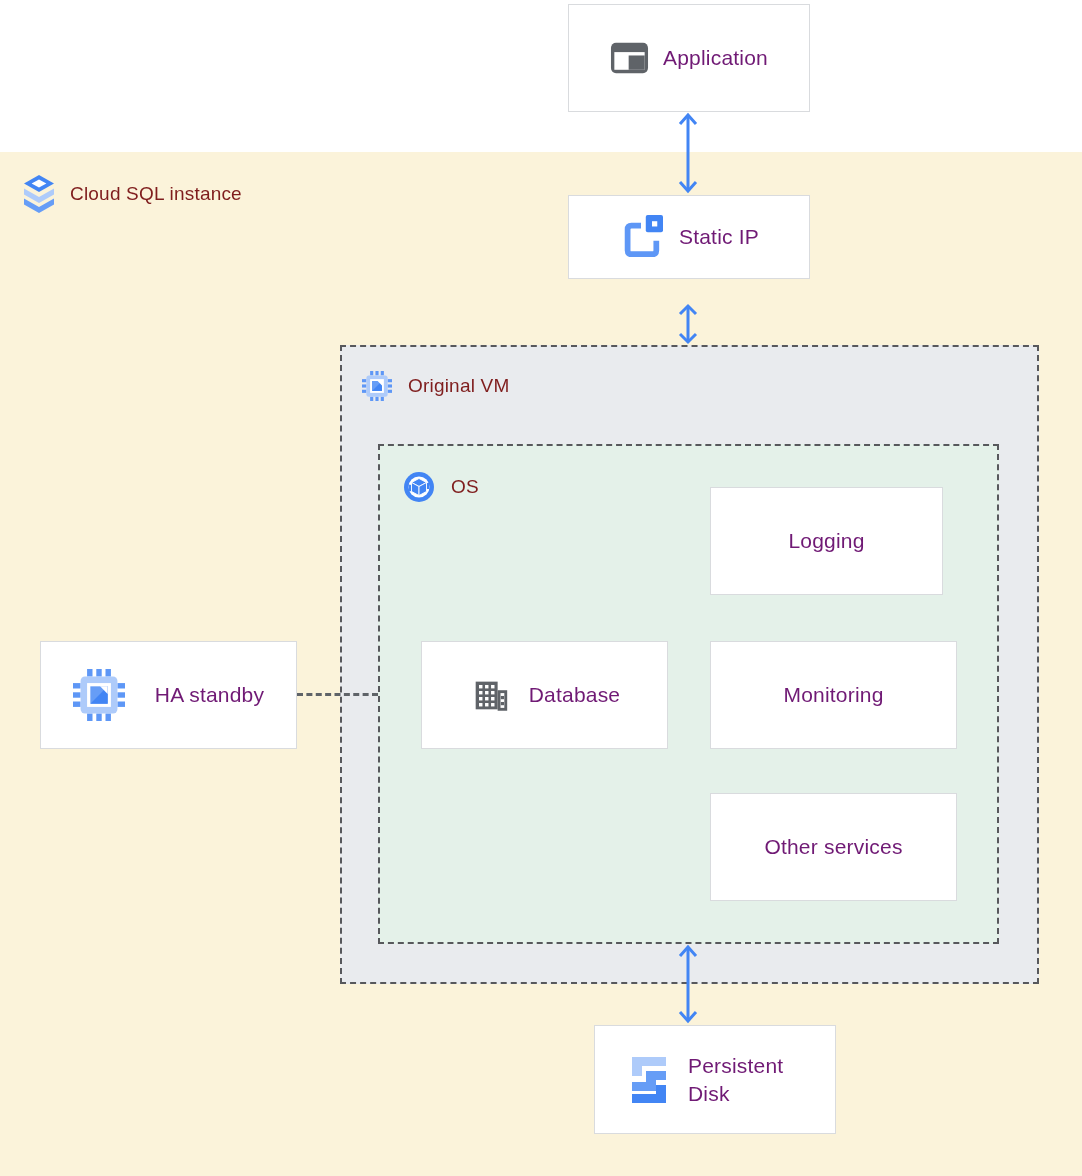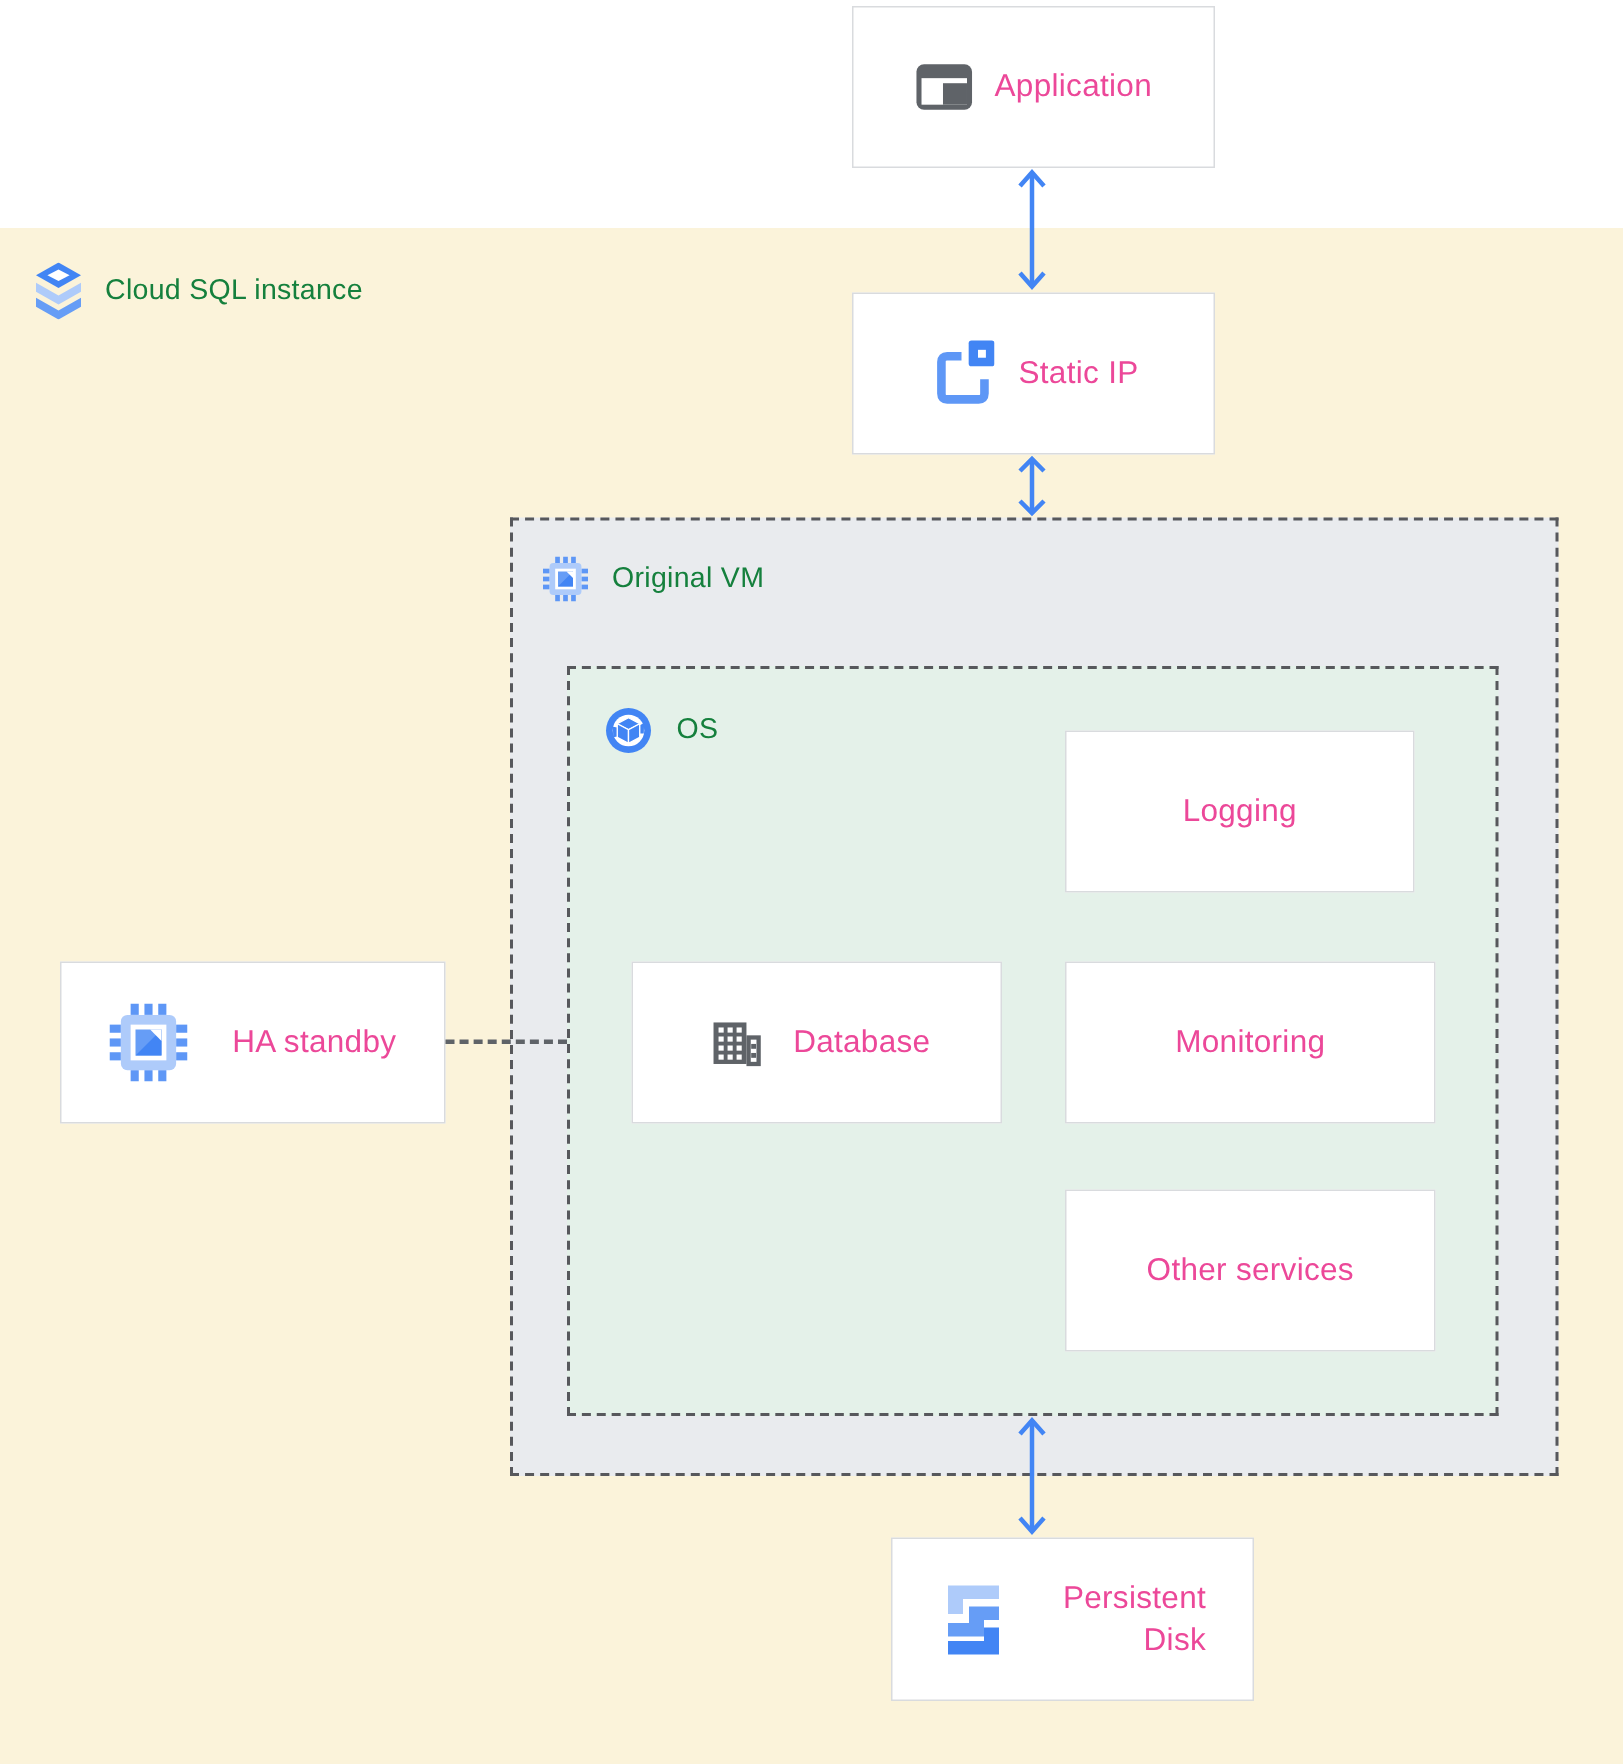--- a/index.html
+++ b/index.html
@@ -10,23 +10,23 @@
   }
   .yellow-region{
     position:absolute;left:0;top:152px;width:1082px;height:1024px;
     background:#fbf3da;
   }
   .node{
     position:absolute;background:#ffffff;border:1px solid #d9dbde;
     display:flex;align-items:center;justify-content:center;gap:16px;
     box-sizing:border-box;
   }
-  .node-label{font-size:21px;color:#ec4899;letter-spacing:.2px;text-align:right;}
+  .node-label{font-size:21px;color:#701a75;letter-spacing:.2px;}
   .region-header{position:absolute;display:flex;align-items:center;gap:16px;}
-  .region-label{font-size:19px;color:#15803d;letter-spacing:.2px;}
+  .region-label{font-size:19px;color:#7f1d1d;letter-spacing:.2px;}
   .vm-region{
     position:absolute;left:340px;top:345px;width:699px;height:639px;
     background:#e9ebee;border:2px dashed #57585c;box-sizing:border-box;
   }
   .os-region{
     position:absolute;left:378px;top:444px;width:621px;height:500px;
     background:#e4f1e9;border:2px dashed #57585c;box-sizing:border-box;
   }
   .arrow{position:absolute;}
   .connector{
@@ -67,21 +67,21 @@
   </div>
 
   <div class="arrow" style="left:676px;top:112px;">
     <svg width="24" height="82" viewBox="0 0 24 82" fill="none" stroke="#4285f4" stroke-width="3">
       <line x1="12" y1="4" x2="12" y2="78"></line>
       <polyline points="4,12 12,3 20,12"></polyline>
       <polyline points="4,70 12,79 20,70"></polyline>
     </svg>
   </div>
 
-  <div class="node" style="left:568px;top:195px;width:242px;height:108px;">
+  <div class="node" style="left:568px;top:195px;width:242px;height:84px;">
     <span>
       <svg width="44" height="46" viewBox="0 0 46 46">
         <path d="M23 11 H13 Q9 11 9 15 V37 Q9 41 13 41 H35 Q39 41 39 37 V27" fill="none" stroke="#5e97f6" stroke-width="6"></path>
         <rect x="28" y="0" width="18" height="18" rx="2" fill="#4285f4"></rect>
         <rect x="34.5" y="6.5" width="5.5" height="5.5" fill="#ffffff"></rect>
       </svg>
     </span>
     <span class="node-label">Static IP</span>
   </div>
 

